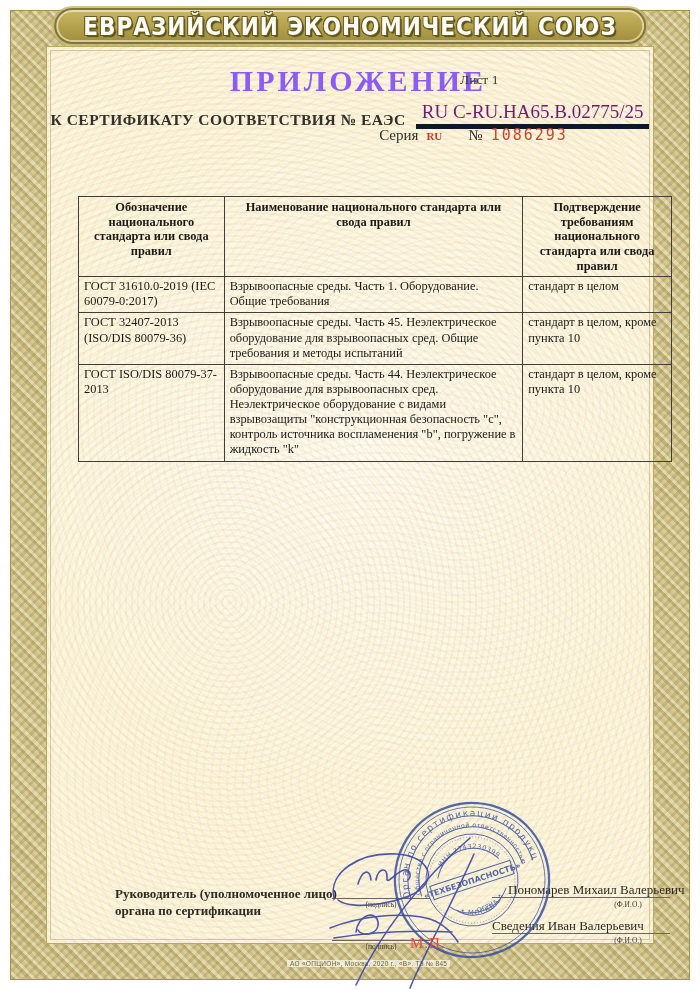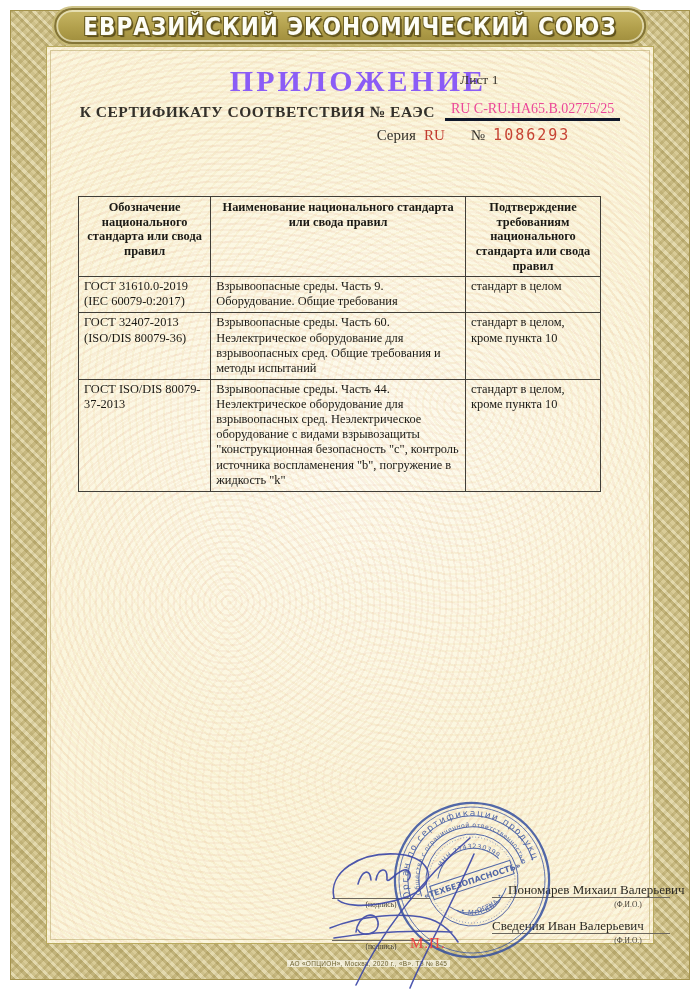--- a/index.html
+++ b/index.html
@@ -23,29 +23,29 @@
     border:2px solid #847536;border-radius:18px;padding:3px 16px;white-space:nowrap;
     box-shadow:inset 0 0 0 2px rgba(255,255,240,.55), 0 0 0 2px rgba(196,182,110,.8);}
   .banner-text{font-family:"DejaVu Sans","Liberation Sans",sans-serif;font-weight:bold;
     font-size:22.5px;letter-spacing:1px;color:#fdfdf6;display:inline-block;transform:scale(.96,1.08);
     text-shadow:1px 1px 0 #6b5e22,-1px -1px 0 #6b5e22,1px -1px 0 #6b5e22,-1px 1px 0 #6b5e22,2px 2px 1px #57491a;}
   .doc-title{position:absolute;top:64px;left:16px;right:0;text-align:center;
     font-size:30px;font-weight:bold;letter-spacing:3px;color:#8b5cf6;}
   .sheet-label{position:absolute;top:72px;left:460px;font-size:13.5px;color:#3a372f;}
   .subtitle-row{position:absolute;top:101px;left:0;right:0;display:flex;justify-content:center;align-items:flex-end;gap:10px;}
   .subtitle{font-size:15.5px;font-weight:bold;letter-spacing:.5px;color:#33302a;}
-  .cert-number{font-size:14px;color:#ec4899;border-bottom:3px solid #0f172a;padding:0 6px 1px 6px;}
+  .cert-number{font-size:19px;color:#701a75;border-bottom:5px solid #0f172a;padding:0 6px 1px 6px;}
   .series-row{position:absolute;top:126px;left:0;right:0;display:flex;justify-content:center;align-items:baseline;gap:8px;transform:translateX(105px);}
   .series-label,.number-sign{font-size:15px;color:#33302a;margin-left:37px;}
-  .series-value{font-size:15px;font-weight:normal;color:#c23b2e;}
+  .series-value{font-size:11px;font-weight:bold;color:#c23b2e;}
   .number-sign{margin-left:18px;}
   .form-number{font-family:"DejaVu Sans Mono","Liberation Mono",monospace;font-size:15px;color:#c74434;letter-spacing:2px;}
   .intro{position:absolute;top:160px;left:60px;width:580px;text-align:center;font-size:12.4px;line-height:1.32;color:#22211e;}
   
-  table.standards{position:absolute;top:196px;left:78px;width:523px;border-collapse:collapse;
+  table.standards{position:absolute;top:196px;left:78px;width:594px;border-collapse:collapse;
     font-size:12.4px;line-height:1.22;color:#1a1915;}
   table.standards th,table.standards td{border:1px solid #403e38;padding:2px 5px 3px 5px;vertical-align:top;}
   table.standards th{font-weight:bold;text-align:center;line-height:1.18;padding-top:3px;}
   
   .role{position:absolute;font-size:13px;font-weight:bold;line-height:1.3;color:#2c2a24;}
   .role1{left:115px;top:886px;width:238px;}
   .role2{left:115px;top:924px;width:252px;}
   .sig-line{position:absolute;border-bottom:1px solid #6b675e;}
   .sig-line1{left:332px;top:885px;width:98px;height:13px;}
   .sig-line2{left:332px;top:927px;width:98px;height:13px;}
@@ -104,36 +104,37 @@
     <thead>
       <tr>
         <th>Обозначение национального стандарта или свода правил</th>
         <th>Наименование национального стандарта или свода правил</th>
         <th>Подтверждение требованиям национального стандарта или свода правил</th>
       </tr>
     </thead>
     <tbody>
       <tr>
         <td>ГОСТ 31610.0-2019 (IEC 60079-0:2017)</td>
-        <td>Взрывоопасные среды. Часть 9. Оборудование. Общие требования</td>
+        <td>Взрывоопасные среды. Часть 1. Оборудование. Общие требования</td>
         <td>стандарт в целом</td>
       </tr>
       <tr>
         <td>ГОСТ 32407-2013 (ISO/DIS 80079-36)</td>
-        <td>Взрывоопасные среды. Часть 60. Неэлектрическое оборудование для взрывоопасных сред. Общие требования и методы испытаний</td>
+        <td>Взрывоопасные среды. Часть 45. Неэлектрическое оборудование для взрывоопасных сред. Общие требования и методы испытаний</td>
         <td>стандарт в целом, кроме пункта 10</td>
       </tr>
       <tr>
         <td>ГОСТ ISO/DIS 80079-37-2013</td>
         <td>Взрывоопасные среды. Часть 44. Неэлектрическое оборудование для взрывоопасных сред. Неэлектрическое оборудование с видами взрывозащиты "конструкционная безопасность "c", контроль источника воспламенения "b", погружение в жидкость "k"</td>
         <td>стандарт в целом, кроме пункта 10</td>
       </tr>
     </tbody>
   </table>
 
+  <div class="role role1">Руководитель (уполномоченное лицо) органа по сертификации</div>
 
   <div class="sig-line sig-line1"></div>
   <div class="sig-caption cap1">(подпись)</div>
   <div class="sig-line sig-line2"></div>
   <div class="sig-caption cap2">(подпись)</div>
 
   <div class="fio-line fio-line1"></div>
   <div class="fio-name name1">Пономарев Михаил Валерьевич</div>
   <div class="fio-caption fcap1">(Ф.И.О.)</div>
   <div class="fio-line fio-line2"></div>

